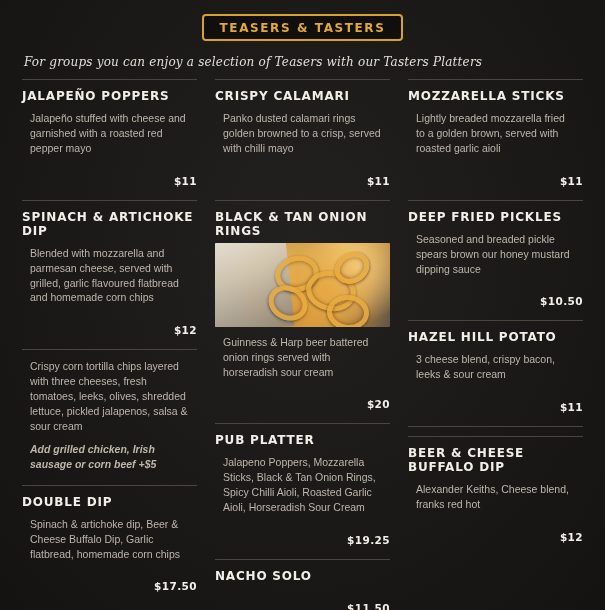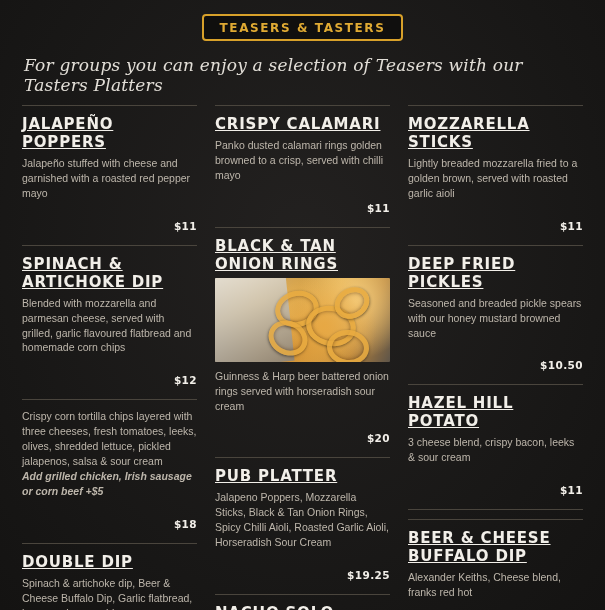--- a/index.html
+++ b/index.html
@@ -35,21 +35,21 @@
     color: #e0aa33;
     font-family: "DejaVu Sans", sans-serif;
     font-size: 12px;
     font-weight: bold;
     letter-spacing: 1.6px;
     background: #100f0e;
   }
   .subtitle {
     font-family: "DejaVu Serif", serif;
     font-style: italic;
-    font-size: 17px;
+    font-size: 12px;
     color: #e2ded7;
     margin: 0 0 10px 2px;
     letter-spacing: 0.2px;
   }
   .columns {
     display: flex;
     gap: 18px;
     height: 510px;
   }
   .col {
@@ -62,34 +62,33 @@
   .item.first {
     border-top: 1px solid #4a453d;
     padding-top: 9px;
   }
   .rule {
     border-top: 1px solid #4a453d;
     margin: 0 0 9px 0;
   }
   .item-name {
     font-family: "DejaVu Sans", sans-serif;
-    font-size: 15px;
+    font-size: 12px;
     font-weight: bold;
     letter-spacing: 0.8px;
     color: #f2efe9;
     margin-bottom: 5px;
     text-transform: uppercase;
-    text-decoration: underline;
   }
   .item-desc {
     font-family: "Liberation Sans", sans-serif;
     font-size: 10.5px;
     line-height: 1.42;
     color: #bdb6ab;
-    margin: 0;
+    margin: 8px;
   }
   .item-desc .note {
     font-style: italic;
     display: block;
     color: #bdb6ab;
     font-weight: bold;
   }
   .price {
     text-align: right;
     font-family: "DejaVu Sans", sans-serif;
@@ -161,21 +160,20 @@
         <p class="item-desc">Blended with mozzarella and parmesan cheese, served with grilled, garlic flavoured flatbread and homemade corn chips</p>
         <div class="price">$12</div>
       </div>
 
       <div class="rule"></div>
       <div class="item">
         <p class="item-desc">Crispy corn tortilla chips layered with three cheeses, fresh tomatoes, leeks, olives, shredded lettuce, pickled jalapenos, salsa &amp; sour cream</p>
         <p class="item-desc">
             <span class="note">Add grilled chicken, Irish sausage or corn beef +$5</span>
           </p>
-        <div class="price">$18</div>
       </div>
 
       <div class="rule"></div>
       <div class="item">
         <div class="item-name">DOUBLE DIP</div>
         <p class="item-desc">Spinach &amp; artichoke dip, Beer &amp; Cheese Buffalo Dip, Garlic flatbread, homemade corn chips</p>
         <div class="price">$17.50</div>
       </div>
 
     </div>
@@ -222,21 +220,21 @@
 
       <div class="item first">
         <div class="item-name">MOZZARELLA STICKS</div>
         <p class="item-desc">Lightly breaded mozzarella fried to a golden brown, served with roasted garlic aioli</p>
         <div class="price">$11</div>
       </div>
 
       <div class="rule"></div>
       <div class="item">
         <div class="item-name">DEEP FRIED PICKLES</div>
-        <p class="item-desc">Seasoned and breaded pickle spears with our honey mustard browned sauce</p>
+        <p class="item-desc">Seasoned and breaded pickle spears brown our honey mustard dipping sauce</p>
         <div class="price">$10.50</div>
       </div>
 
       <div class="rule"></div>
       <div class="item">
         <div class="item-name">HAZEL HILL POTATO</div>
         <p class="item-desc">3 cheese blend, crispy bacon, leeks &amp; sour cream</p>
         <div class="price">$11</div>
       </div>
 

